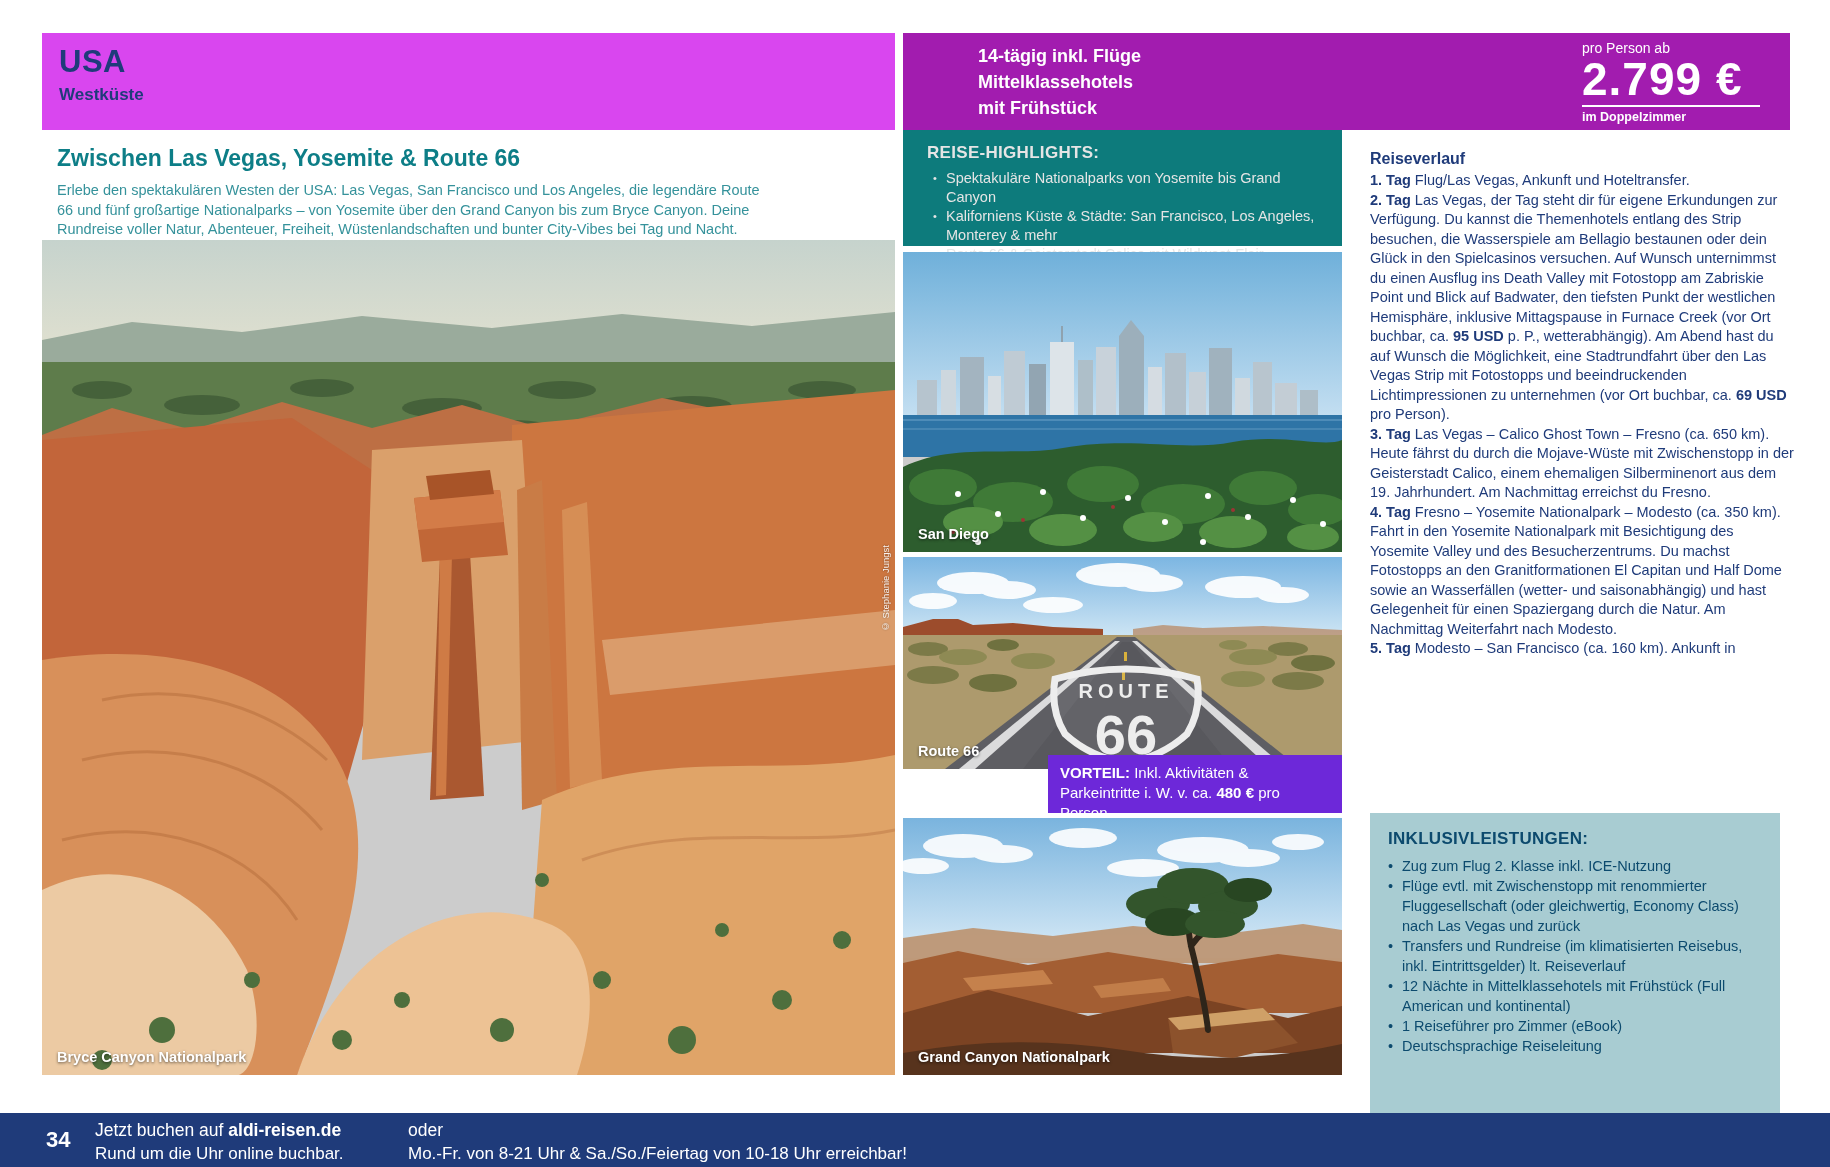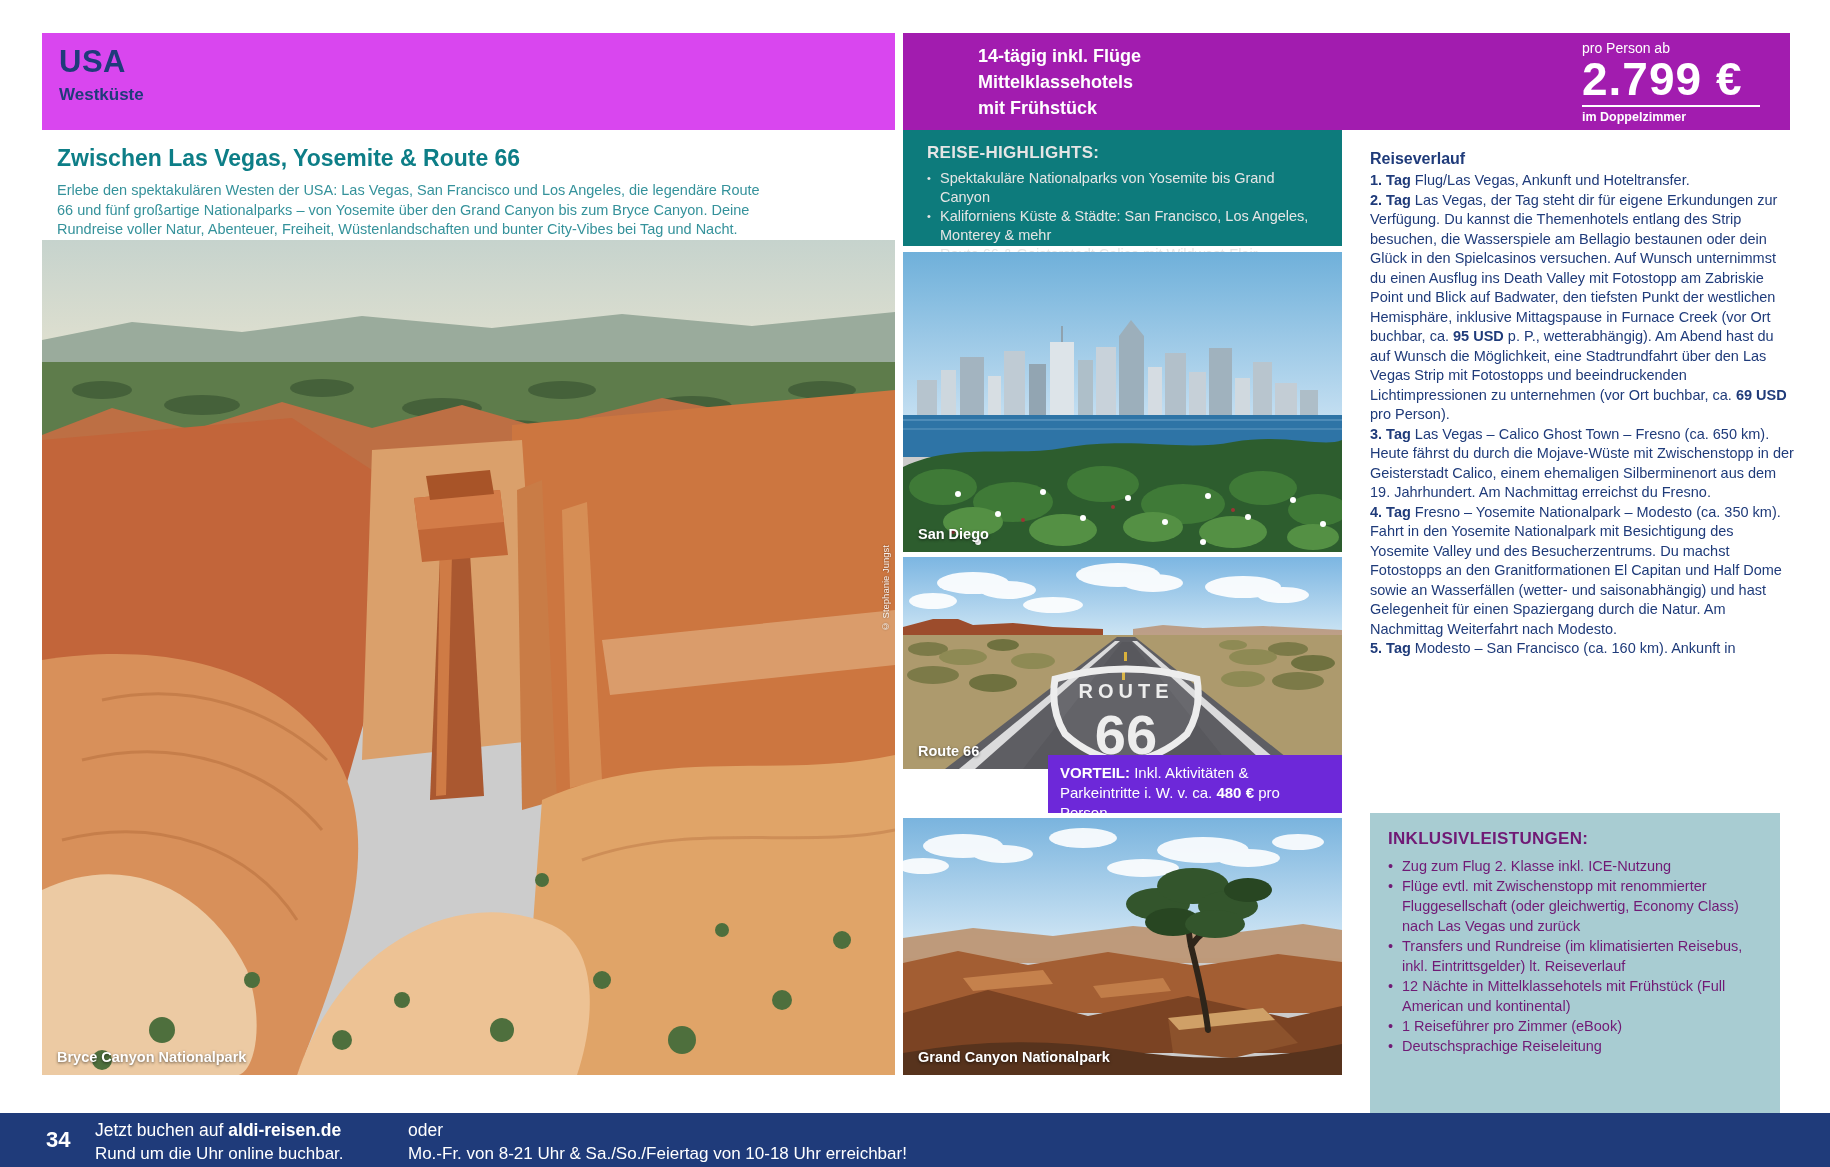--- a/index.html
+++ b/index.html
@@ -33,38 +33,38 @@
   #grandcanyon{left:903px;top:818px;width:439px;height:257px;}
   .caption{position:absolute;left:15px;bottom:10px;color:#fff;font-weight:700;font-size:14.5px;
            text-shadow:0 1px 3px rgba(0,0,0,.6);}
   .credit{position:absolute;right:4px;top:305px;color:#fff;font-size:9.5px;opacity:.92;
           writing-mode:vertical-rl;transform:rotate(180deg);text-shadow:0 0 2px rgba(0,0,0,.5);}
 
   
   .highlights{position:absolute;left:903px;top:130px;width:439px;height:116px;background:#0d7b7c;
               box-sizing:border-box;padding:13px 14px 0 24px;color:#e5e5e5;}
   .highlights h2{margin:0 0 6px;font-size:17px;font-weight:700;letter-spacing:.3px;}
-  .hl-list{list-style:none;margin:0;padding:0;font-size:14.5px;line-height:19px;}
+  .hl-list{list-style:none;margin:6px;padding:0;font-size:14.5px;line-height:19px;}
   .hl-list li{padding-left:13px;position:relative;}
   .hl-list li::before{content:"•";position:absolute;left:0;top:0;font-size:11px;}
 
   
   .advantage{position:absolute;left:1048px;top:755px;width:294px;height:58px;background:#6d28d9;color:#fff;
              box-sizing:border-box;padding:8px 12px;font-size:15px;line-height:20px;z-index:5;}
   .advantage strong{font-weight:700;}
 
   
   .itinerary{position:absolute;left:1370px;top:150px;width:424px;color:#1f3b7a;}
   .itinerary h2{margin:0 0 3px;font-size:16px;font-weight:700;}
   .itinerary p{margin:0;font-size:14.5px;line-height:19.5px;}
   .itinerary strong{font-weight:700;}
 
   
   .inclusions{position:absolute;left:1370px;top:813px;width:410px;height:339px;background:#a8ccd2;
-              box-sizing:border-box;padding:16px 31px 0 18px;color:#701a75;}
+              box-sizing:border-box;padding:16px 31px 0 18px;color:#0c4a6e;}
   .inclusions h2{margin:0 0 7px;font-size:17px;font-weight:700;letter-spacing:.3px;}
   .inc-list{list-style:none;margin:0;padding:0;font-size:14.5px;line-height:20px;}
   .inc-list li{padding-left:14px;position:relative;}
   .inc-list li::before{content:"•";position:absolute;left:0;top:0;}
 
   
   .footer{position:absolute;left:0;top:1113px;width:1830px;height:54px;background:#1f3b7a;color:#fff;}
   .page-num{position:absolute;left:46px;top:14px;font-size:22px;font-weight:700;}
   .book{position:absolute;left:95px;top:7px;}
   .fline1{font-size:17.5px;}

